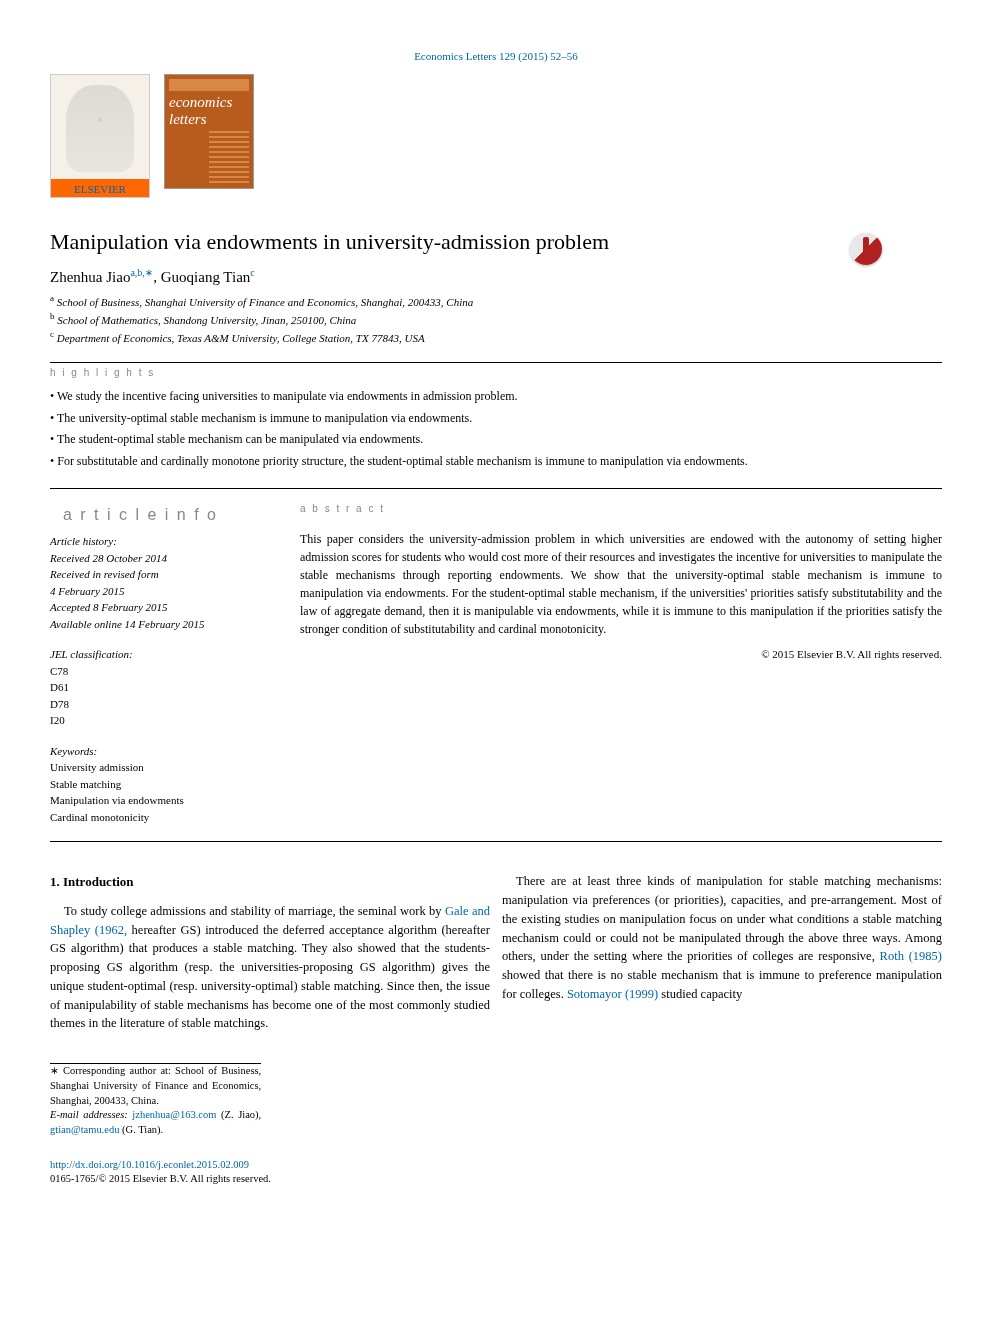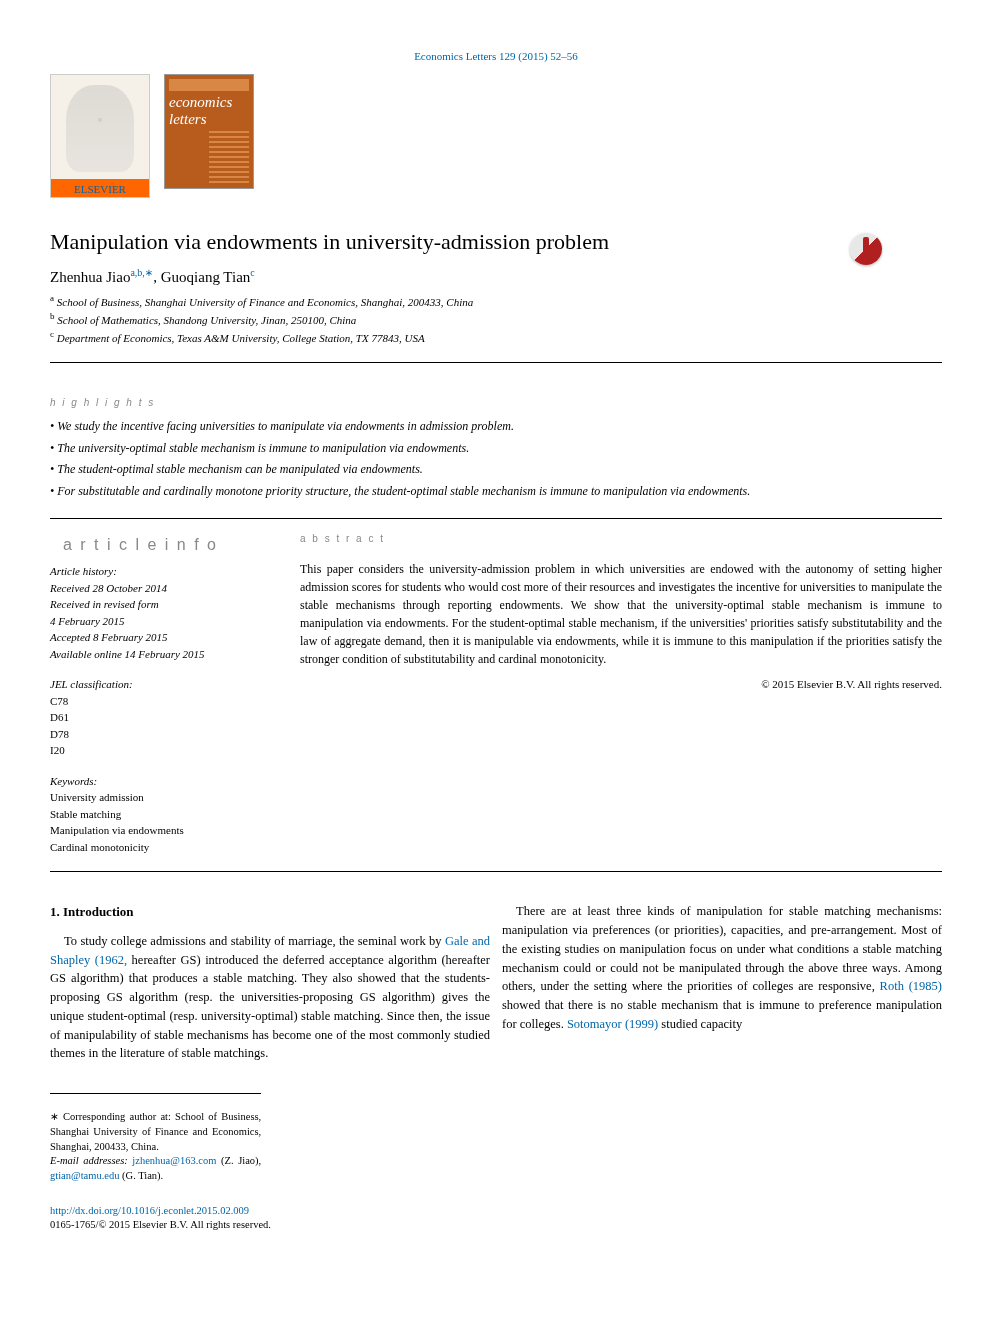--- a/index.html
+++ b/index.html
@@ -143,22 +143,21 @@
     .authors .sup { color: #0066aa; font-size: 10px; vertical-align: super; }
     .affiliations {
       margin-top: 6px;
       font-size: 11px;
       font-style: italic;
       line-height: 1.5;
     }
     .affiliations .sup { font-style: normal; font-size: 9px; vertical-align: super; }
     .divider { border: none; border-top: 1px solid #000; margin: 16px 0 0 0; }
     .highlights-block {
-      margin-top: 34px;
-      font-style: italic;
+      margin-top: 4px;
     }
     .highlights-block .h-label {
       font-family: Arial, sans-serif;
       font-size: 10px;
       letter-spacing: 2px;
       color: #888;
       margin-bottom: 8px;
     }
     .highlights-block ul {
       list-style: none;
@@ -220,21 +219,21 @@
       margin-bottom: 10px;
     }
     .para { margin-bottom: 0; text-indent: 14px; }
     .para:first-of-type { text-indent: 14px; }
     .link { color: #0066aa; text-decoration: none; }
     .footnotes {
       margin-top: 30px;
       font-size: 10.5px;
       line-height: 1.4;
       border-top: 1px solid #000;
-      padding-top: 16px;
+      padding-top: 0;
       width: 48%;
     }
     .footnotes .fn-star::before { content: "∗ "; }
     .footnotes a { color: #0066aa; text-decoration: none; }
     .doi-line {
       margin-top: 20px;
       font-size: 10.5px;
       line-height: 1.4;
     }
     .doi-line a { color: #0066aa; text-decoration: none; }

